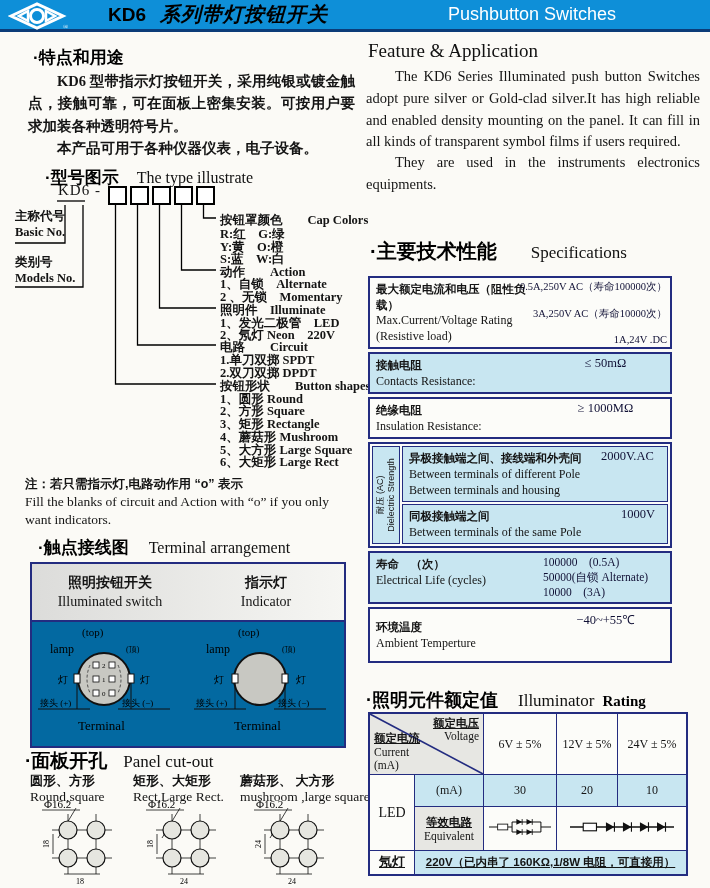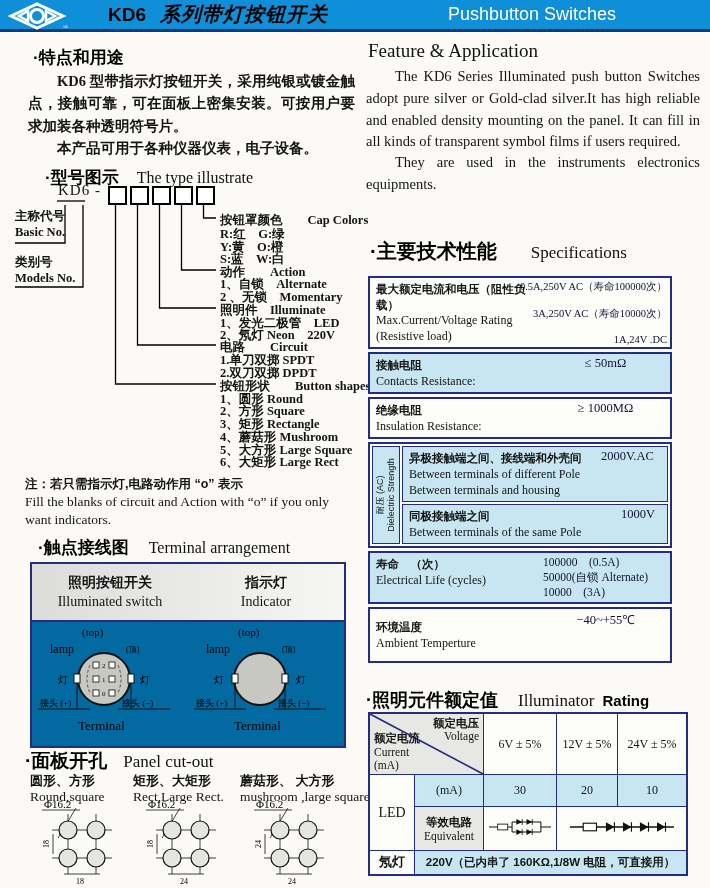--- a/index.html
+++ b/index.html
@@ -55,21 +55,21 @@
   .dgroup{border:2px solid #232c80;background:#fcfcf9;padding:2px;display:flex;gap:2px;box-sizing:border-box;}
   .dside{width:26px;position:relative;background:#c8e6f1;border:1px solid #232c80;}
   .dside-in{position:absolute;top:50%;left:50%;transform:translate(-50%,-50%) rotate(-90deg);
             font-family:"Liberation Sans",sans-serif;font-size:9px;line-height:1.25;text-align:center;white-space:nowrap;}
   .dsub{flex:1;display:flex;flex-direction:column;gap:2px;}
   .dcell{border:1px solid #232c80;background:#c8e6f1;display:flex;flex:1;}
   
   .ill{position:absolute;left:368px;top:712px;border-collapse:collapse;}
   .ill td{border:1.6px solid #232c80;text-align:center;vertical-align:middle;
           font-size:12px;padding:2px;}
-  .ill .zh{font-family:"Liberation Sans",sans-serif;font-weight:bold;}
+  .ill .zh{font-family:"Liberation Sans",sans-serif;font-weight:bold;text-decoration:underline;}
   .diagcell{position:relative;width:106px;height:56px;background:#e7e7e3;}
   .diagcell svg{position:absolute;left:0;top:0;width:100%;height:100%;}
   .dc-v{position:absolute;right:4px;top:3px;text-align:right;line-height:1.15;font-size:11.5px;}
   .dc-c{position:absolute;left:4px;bottom:2px;text-align:left;line-height:1.15;font-size:11.5px;}
   .svgtext{font-family:"Liberation Serif",serif;}
 </style>
 </head>
 <body>
 
 <div class="page">
@@ -355,21 +355,21 @@
       </div>
       <div class="sval">
         <div>−40~+55℃</div>
       </div>
     </div>
   </div>
 
   <div class="abs" style="left:366px;top:688px;white-space:nowrap;">
     <span class="hzh" style="font-size:18px;">·照明元件额定值</span>
     <span class="hen" style="margin-left:16px;font-size:17px;">Illuminator</span>
-    <span class="hzh" style="font-size:15px;margin-left:4px;">Rating</span>
+    <span class="hzh" style="font-size:15px;margin-left:4px;font-family:Liberation Serif, serif;">Rating</span>
   </div>
 
   <table class="ill" style="border:2px solid #232c80;">
     <tbody>
         <tr>
       <td colspan="2" class="diagcell">
         <svg viewBox="0 0 106 56" preserveAspectRatio="none">
           <line x1="0" y1="0" x2="106" y2="56" stroke="#232c80" stroke-width="1.5"></line>
         </svg>
         <div class="dc-v">

